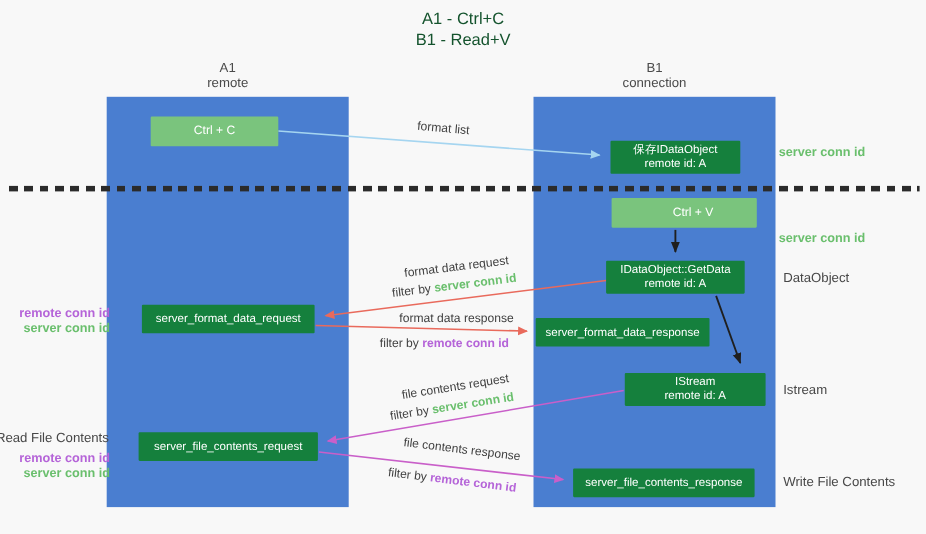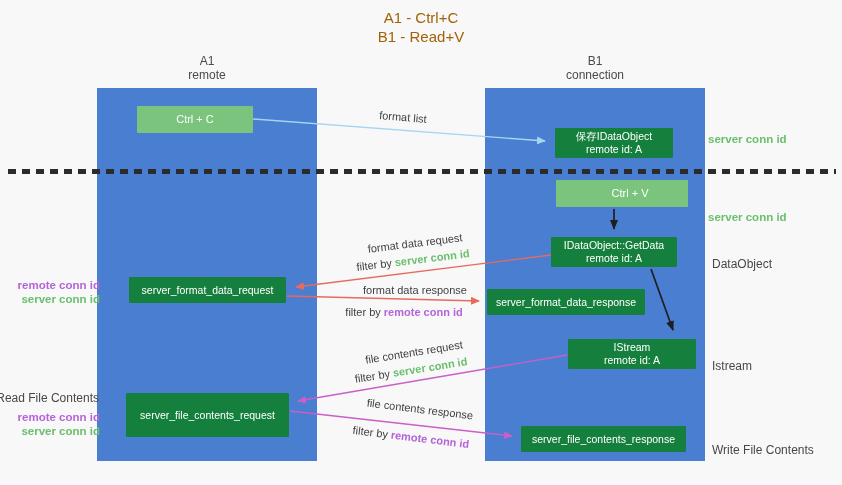--- a/index.html
+++ b/index.html
@@ -1,20 +1,20 @@
 <!DOCTYPE html>
 <html><head>
 <meta charset="utf-8">
 <style>
   html,body{margin:0;padding:0;background:#f8f8f8;}
   .canvas{position:relative;width:842px;height:485px;background:#f8f8f8;
           font-family:"Liberation Sans",sans-serif;overflow:hidden;color:#3f3f3f;}
 
   .title{position:absolute;top:8px;left:0;right:0;text-align:center;
-         font-size:15px;line-height:19px;color:#a16207;}
+         font-size:15px;line-height:19px;color:#14532d;}
 
   .col{position:absolute;top:88px;width:220px;height:373px;background:#4a7ed0;z-index:1;}
   #col-left{left:97px;} #col-right{left:485px;}
 
   .col-header{position:absolute;top:54px;width:220px;text-align:center;
               font-size:12px;line-height:14px;color:#4a4a4a;z-index:2;}
   #header-left{left:97px;} #header-right{left:485px;}
 
   .dotted-line{position:absolute;top:169px;left:8px;width:828px;height:5px;z-index:3;
     background:repeating-linear-gradient(to right,#2b2b2b 0 8px,transparent 8px 14px);}
@@ -27,38 +27,38 @@
   .green-box{background:#7ac47d;font-size:11px;}
   .orange-box{background:#15803d;}
 
   #ctrl-c{left:137px;top:106px;width:116px;height:27px;}
   #save-ido{left:555px;top:128px;width:118px;height:30px;}
   #ctrl-v{left:556px;top:180px;width:116px;height:27px;padding-left:16px;}
   #getdata{left:551px;top:237px;width:126px;height:30px;}
   #sfd-req{left:129px;top:277px;width:157px;height:26px;}
   #sfd-res{left:487px;top:289px;width:158px;height:26px;}
   #istream-box{left:568px;top:339px;width:128px;height:30px;}
-  #sfc-req{left:126px;top:393px;width:163px;height:44px;}
+  #sfc-req{left:126px;top:393px;width:163px;height:26px;}
   #sfc-res{left:521px;top:426px;width:165px;height:26px;}
 
   .note{position:absolute;font-size:11px;color:#3f3f3f;white-space:nowrap;z-index:6;}
   #note-format-list{left:403px;top:117px;transform:translate(-50%,-50%) rotate(5deg);}
   #note-fdr{left:415px;top:243px;transform:translate(-50%,-50%) rotate(-7deg);}
   #note-fdr-filter{left:413px;top:260px;transform:translate(-50%,-50%) rotate(-7deg);}
   #note-fds{left:415px;top:290px;transform:translate(-50%,-50%);}
   #note-fds-filter{left:404px;top:312px;transform:translate(-50%,-50%);}
   #note-fcr{left:414px;top:352px;transform:translate(-50%,-50%) rotate(-9deg);}
   #note-fcr-filter{left:411px;top:370px;transform:translate(-50%,-50%) rotate(-9deg);}
   #note-fcs{left:420px;top:409px;transform:translate(-50%,-50%) rotate(7deg);}
   #note-fcs-filter{left:411px;top:437px;transform:translate(-50%,-50%) rotate(7deg);}
 
   .conn-green{color:#6abf6d;font-weight:bold;}
   .conn-purple{color:#b564d8;font-weight:bold;}
 
-  .side-label{position:absolute;font-size:12px;color:#474747;white-space:nowrap;z-index:6;margin-top:12px;}
+  .side-label{position:absolute;font-size:12px;color:#474747;white-space:nowrap;z-index:6;}
   .side-conn{position:absolute;font-size:11.5px;font-weight:bold;white-space:nowrap;z-index:6;}
   #r-conn-top{left:708px;top:133px;}
   #r-conn-mid{left:708px;top:211px;}
   #r-dataobject{left:712px;top:245px;}
   #r-istream{left:712px;top:347px;}
   #r-write{left:712px;top:431px;}
 
   .left-block{position:absolute;right:742px;text-align:right;white-space:nowrap;z-index:6;
               font-size:11.5px;font-weight:bold;line-height:14px;}
   #l-pair1{top:278px;} #l-pair2{top:410px;}

